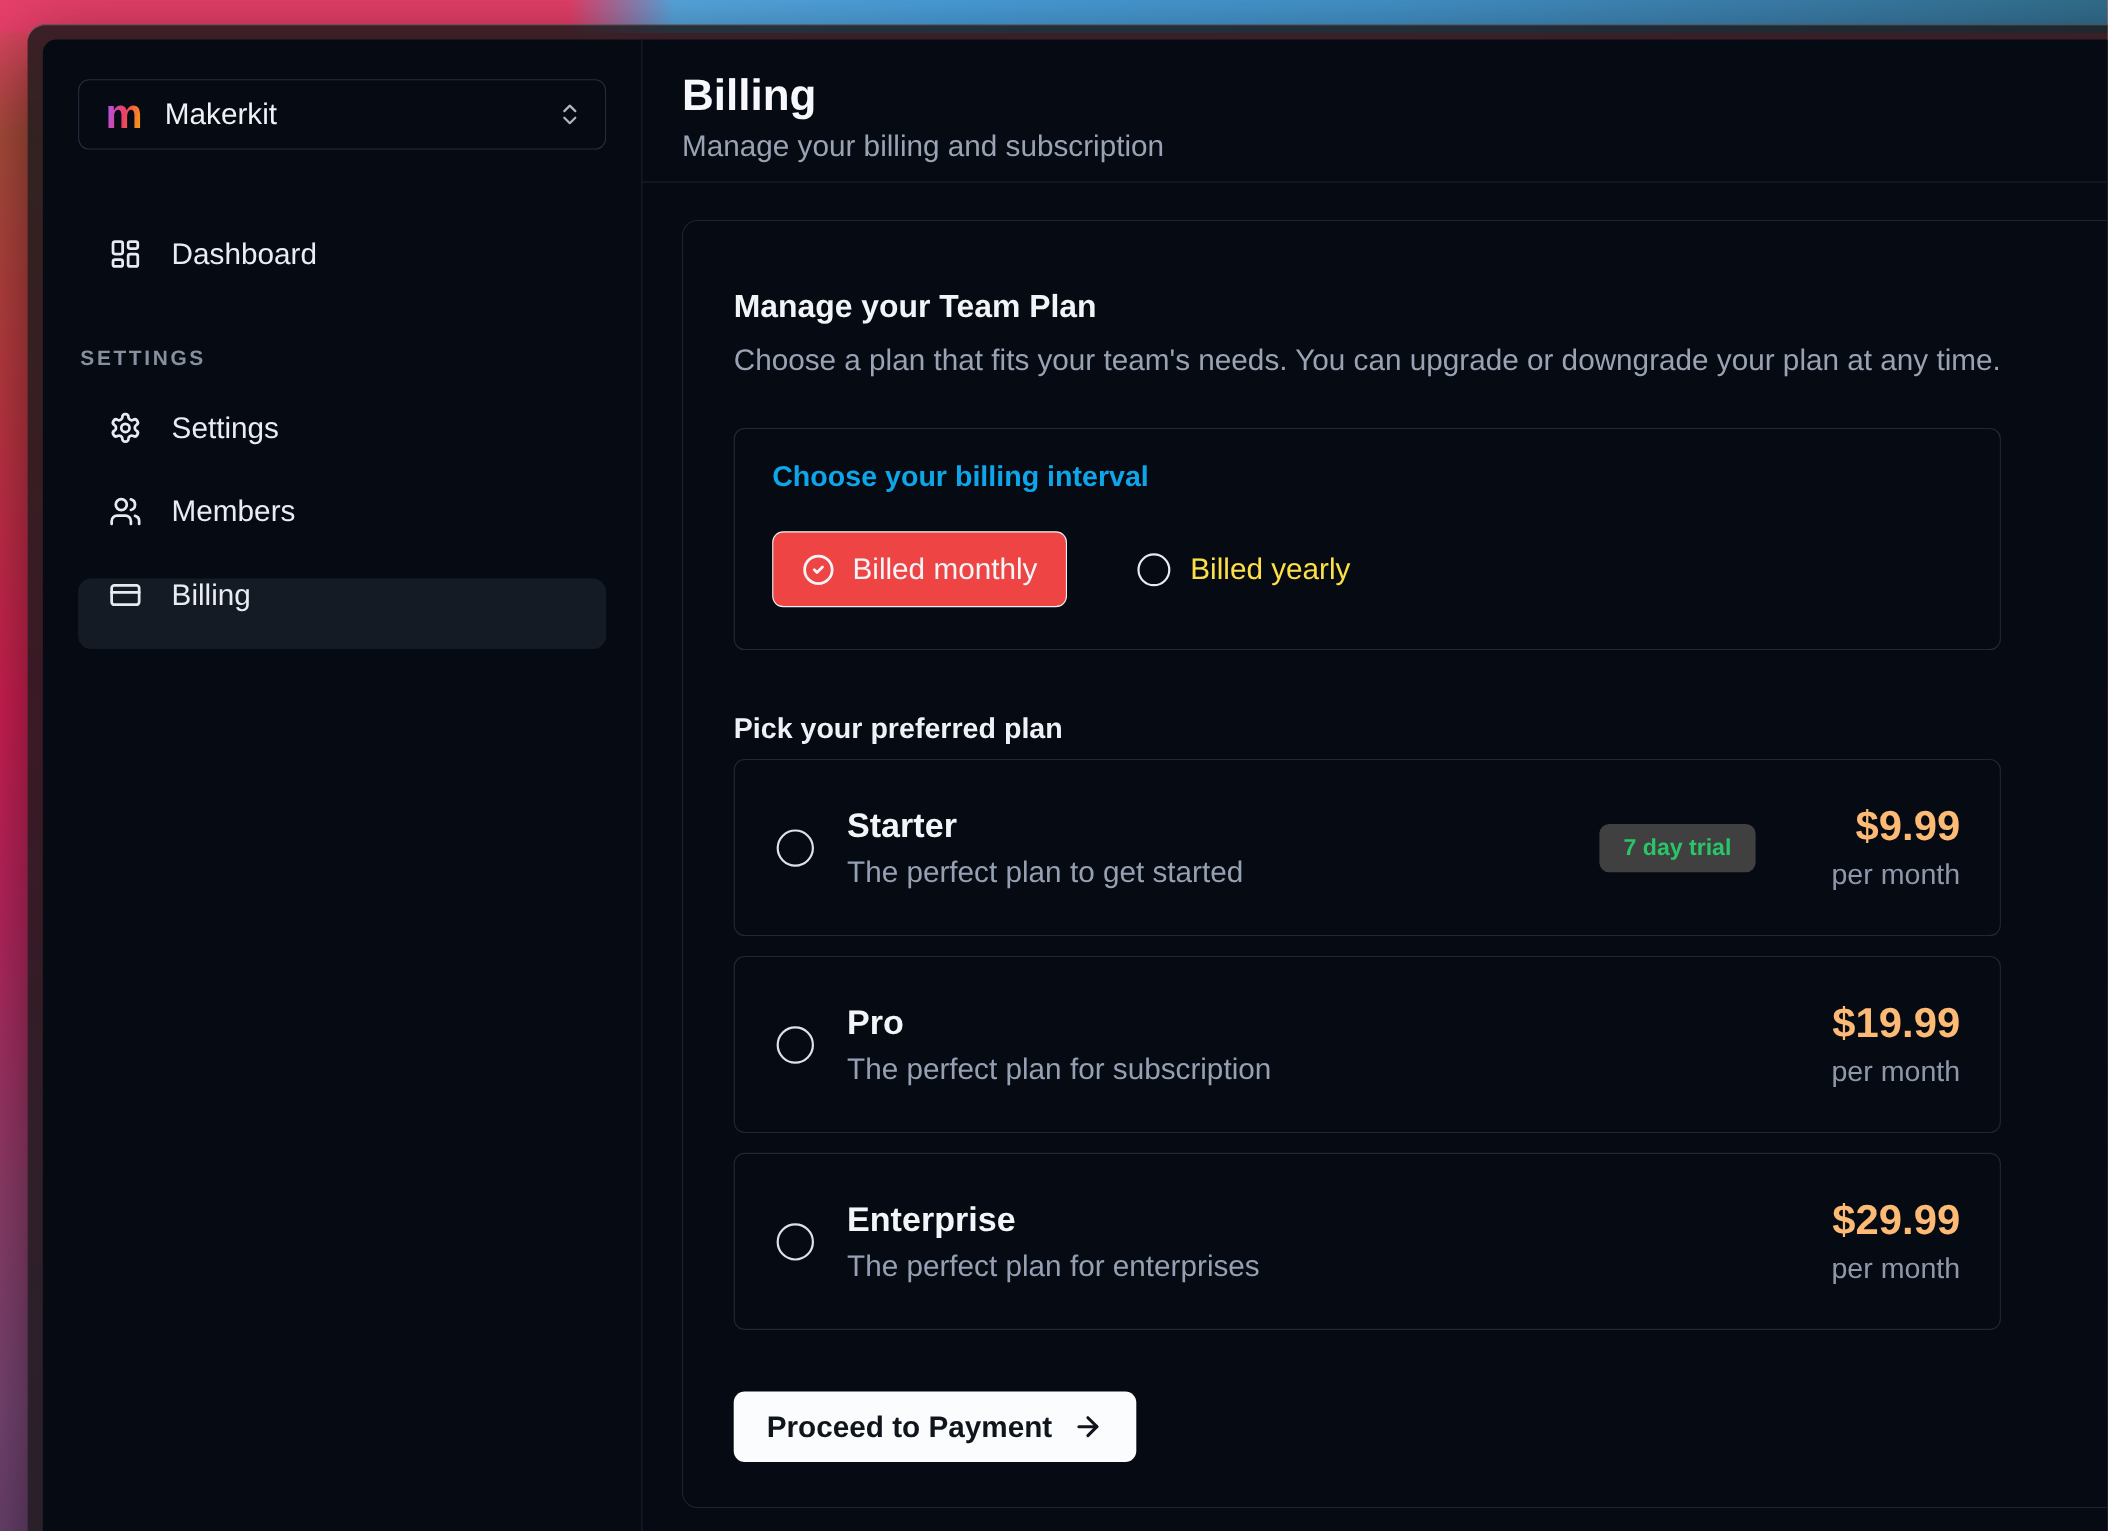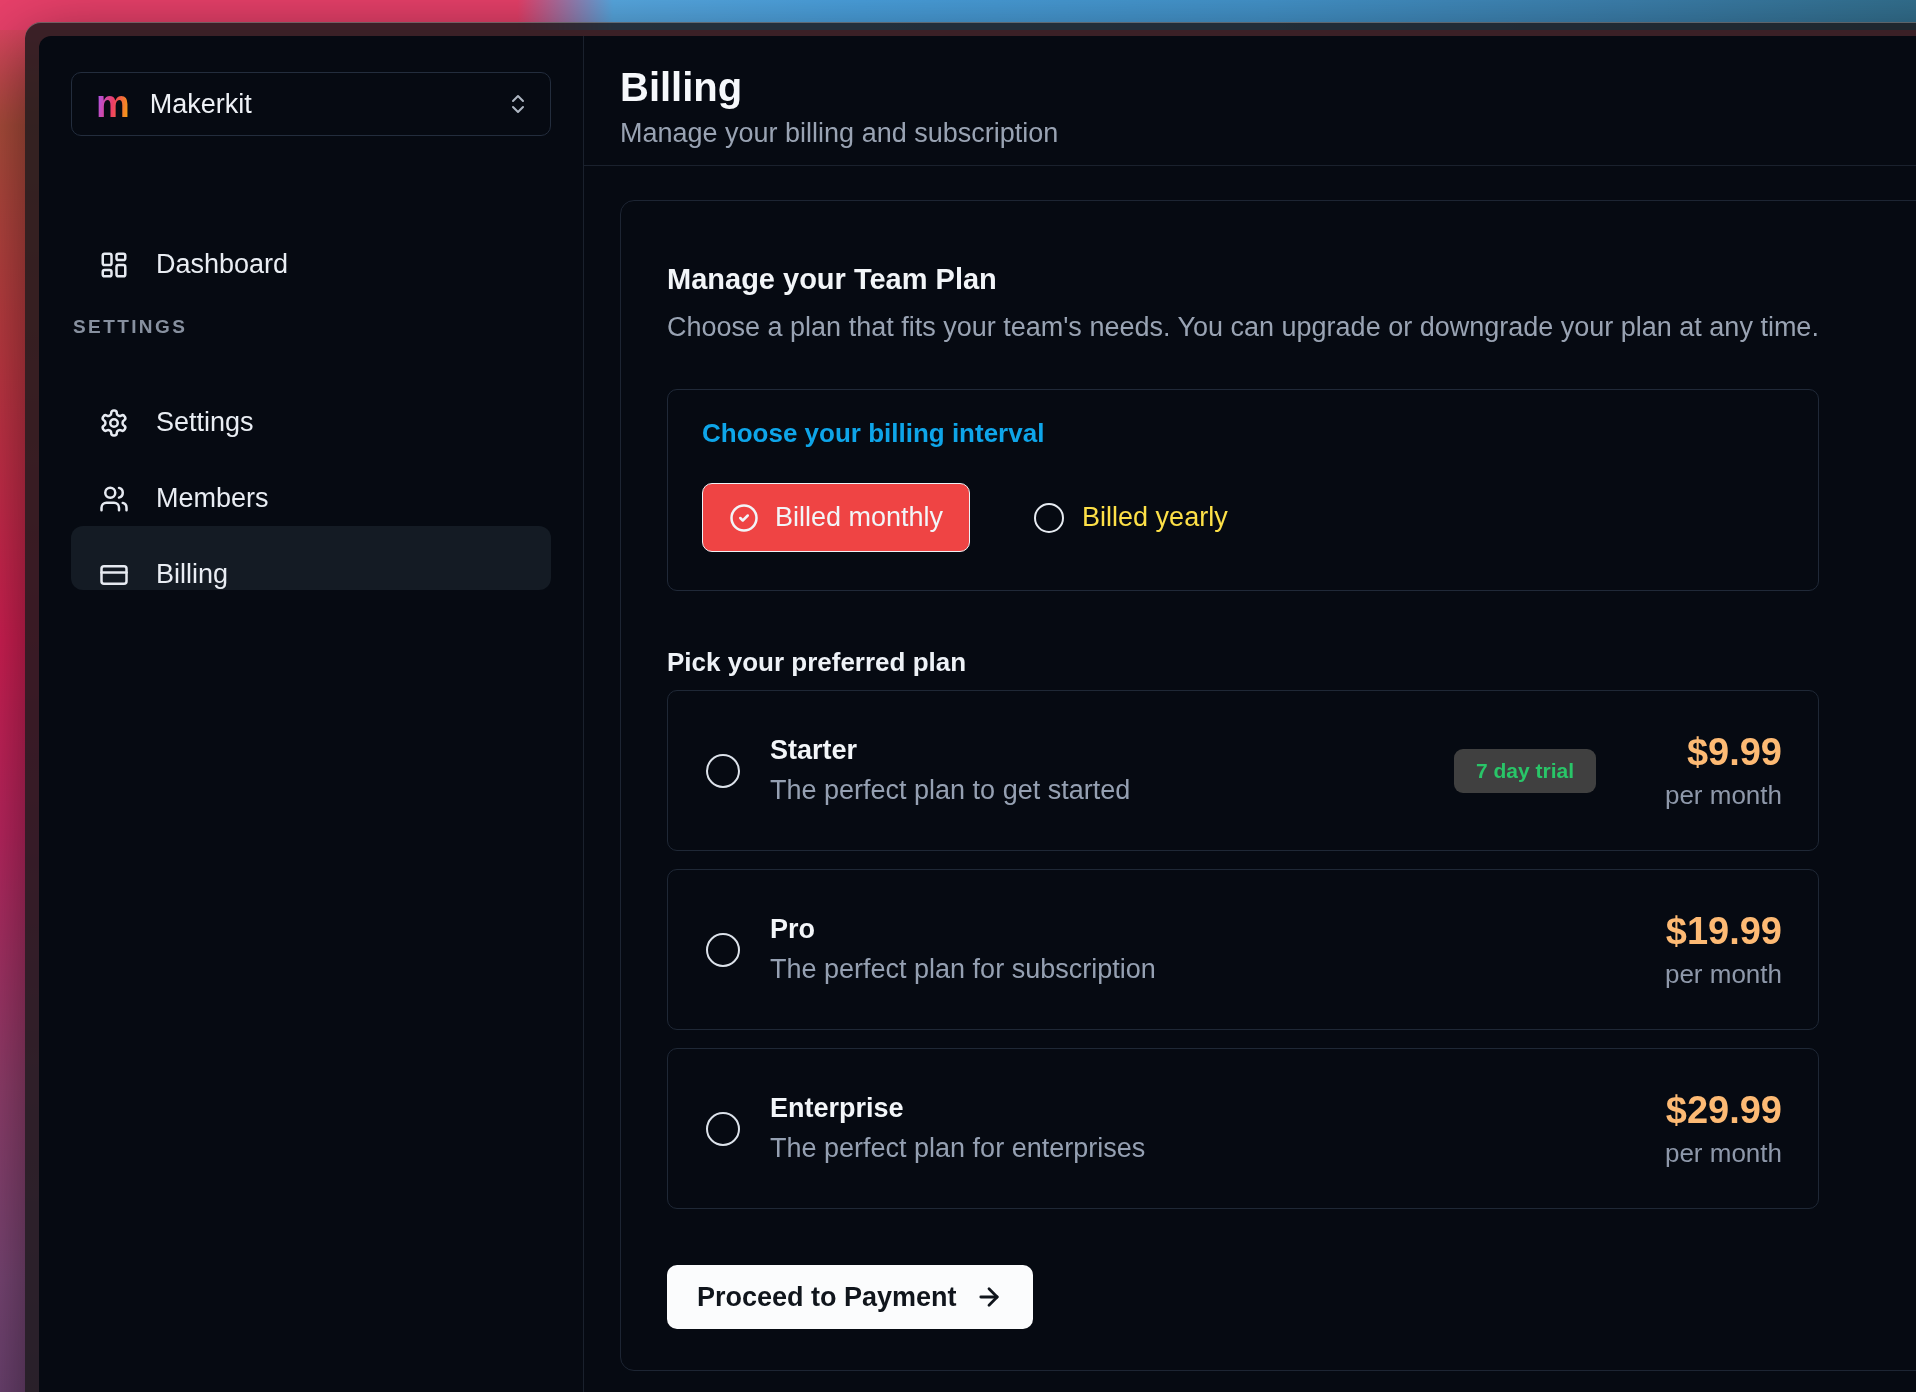--- a/index.html
+++ b/index.html
@@ -36,21 +36,21 @@
     cursor:pointer;
   }
   .logo-m {
     font-size:38px; font-weight:700; line-height:1;
     background:linear-gradient(100deg,#a855f7 5%,#ef3e63 50%,#f5a50b 95%);
     -webkit-background-clip:text; background-clip:text; color:transparent;
   }
   .workspace-name { flex:1; font-size:27px; font-weight:500; color:#eef1f6; }
   .nav { margin-top:80px; }
   .nav-item {
-    display:flex; align-items:flex-end; gap:27px; height:64px; margin-bottom:12px;
+    display:flex; align-items:flex-start; gap:27px; height:64px; margin-bottom:12px;
     padding:0 28px; border-radius:12px; font-size:27px; font-weight:500; color:#e9edf3;
     cursor:pointer;
   }
   .nav-item.active { background:#141b24; }
   .section-label {
     margin:36px 0 36px 2px; font-size:19px; font-weight:600;
     letter-spacing:2.4px; color:#87909f;
   }
   .icon { display:inline-flex; align-items:center; justify-content:center; }
   .icon svg { stroke:#e6eaf1; fill:none; stroke-width:2; stroke-linecap:round; stroke-linejoin:round; }
@@ -85,21 +85,21 @@
   }
   .pick-label { margin-top:56px; font-size:26px; font-weight:600; color:#eef2f7; }
   .plans { margin-top:12px; }
   .plan-row {
     width:1152px; height:161px; margin-bottom:18px;
     border:1px solid #1f2836; border-radius:10px;
     display:flex; align-items:center; padding:0 36px 0 38px; cursor:pointer;
   }
   .plan-radio { width:34px; height:34px; border:2px solid #dce2ea; border-radius:50%; flex-shrink:0; }
   .plan-info { margin-left:30px; }
-  .plan-name { font-size:27px; font-weight:700; color:#f3f6f9; }
+  .plan-name { font-size:31px; font-weight:700; color:#f3f6f9; }
   .plan-desc { margin-top:9px; font-size:27px; color:#95a0b2; }
   .plan-spacer { flex:1; }
   .trial-badge {
     background:#404040; color:#29c568; font-size:21px; font-weight:700;
     padding:10px 22px; border-radius:9px; margin-right:36px; white-space:nowrap;
   }
   .price-block { min-width:150px; text-align:right; }
   .price { font-size:38px; font-weight:700; color:#fdba74; }
   .price-period { margin-top:6px; font-size:26px; color:#8e98aa; }
   .proceed-btn {

